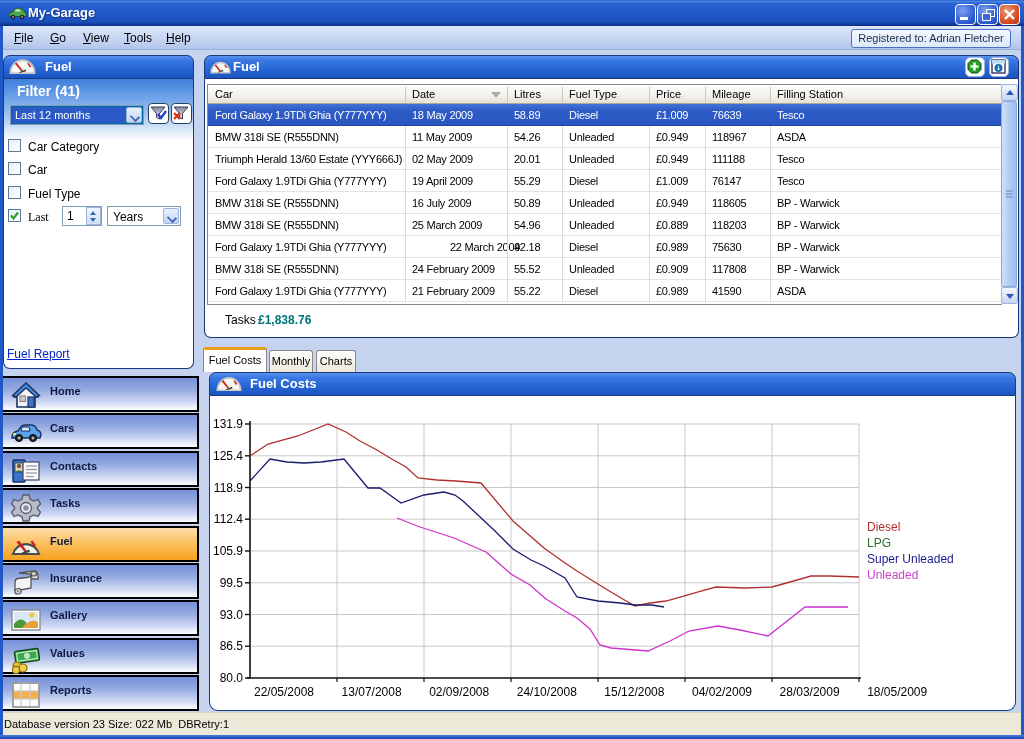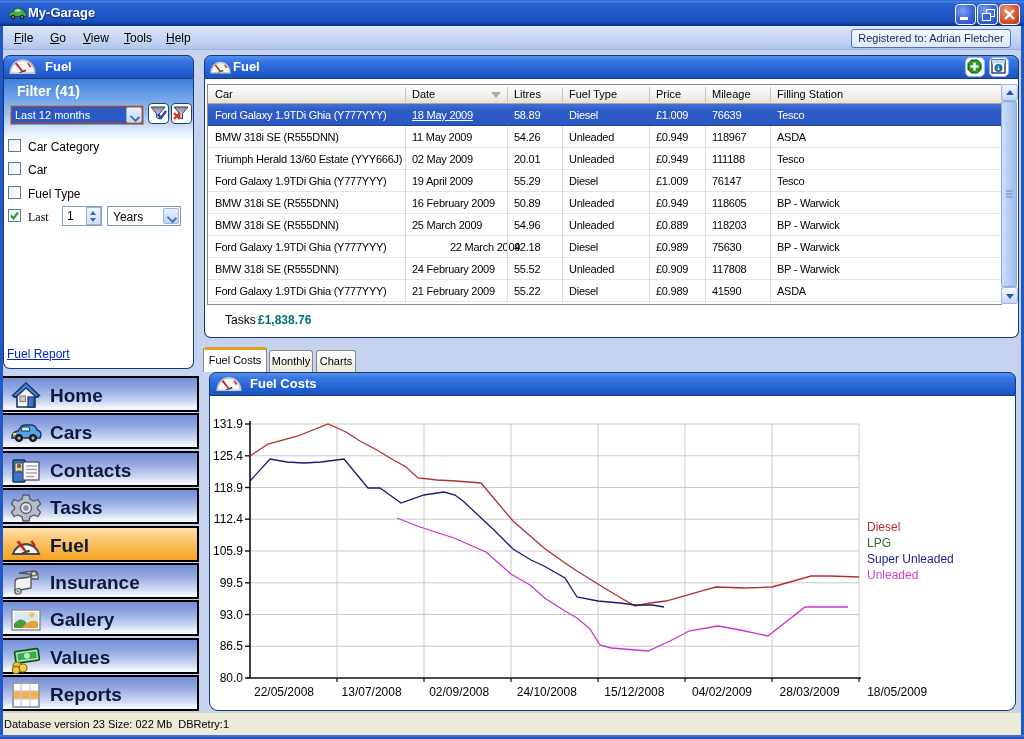--- a/index.html
+++ b/index.html
@@ -17,35 +17,35 @@
 .menu{left:0;top:26px;width:1024px;height:24px;background:linear-gradient(180deg,#dde7f8 0%,#bccdf0 80%,#b0c2ea 100%);border-bottom:1px solid #9ab0dc;box-sizing:border-box;}
 .menu span{position:absolute;top:5px;font-size:12px;color:#000;}
 .reg{position:absolute;left:851px;top:29px;width:158px;height:17px;border:1px solid #4a72c0;border-radius:3px;background:linear-gradient(180deg,#f4f8fe,#dce8fa);font-size:11px;color:#1a2a4a;text-align:center;line-height:17px;}
 
 .panelhead{position:absolute;height:24px;background:linear-gradient(180deg,#5a92ec 0%,#3a78e4 20%,#2260d0 70%,#1c54c0 100%);border-radius:7px 7px 0 0;border:1px solid #16387c;border-bottom:1px solid #16387c;box-sizing:border-box;}
 .panelhead .pt{position:absolute;top:3px;color:#fff;font-weight:bold;font-size:13px;}
 .pbody{position:absolute;background:#fff;border:1px solid #16387c;border-top:none;box-sizing:border-box;}
 
 .filterband{position:absolute;left:4px;top:79px;width:189px;height:62px;background:linear-gradient(180deg,#4080dc 0%,#5a94e4 18%,#9cc0f0 55%,#e2ecfa 85%,#fff 100%);}
 .filtertxt{position:absolute;left:17px;top:83px;color:#fff;font-weight:bold;font-size:14px;}
-.combo{position:absolute;left:10px;top:105px;width:134px;height:20px;background:#c2410c;border:1px solid #7f9db9;box-sizing:border-box;}
+.combo{position:absolute;left:10px;top:105px;width:134px;height:20px;background:#0369a1;border:1px solid #7f9db9;box-sizing:border-box;}
 .combo .sel{position:absolute;left:1px;top:1px;right:17px;bottom:1px;background:#2b5ac6;color:#fff;font-size:11px;padding:2px 0 0 3px;}
 .combo .btn{position:absolute;right:1px;top:1px;width:16px;bottom:1px;background:linear-gradient(180deg,#e8f0fc,#c0d4f4);border:1px solid #9ab4dc;box-sizing:border-box;border-radius:2px;}
 .chev{position:absolute;left:4px;top:5px;width:6px;height:6px;border-right:2px solid #3a66b0;border-bottom:2px solid #3a66b0;transform:rotate(45deg) scale(1,.8);}
 .fbtn{position:absolute;top:103px;width:21px;height:21px;border:1.5px solid #28445c;border-radius:4px;background:#fff;box-sizing:border-box;}
 .cb{position:absolute;width:13px;height:13px;border:1px solid #5a7a9a;background:linear-gradient(135deg,#e8eef4,#fff);box-sizing:border-box;}
 .cblabel{position:absolute;font-size:12px;color:#000;}
 .spin{position:absolute;left:62px;top:206px;width:40px;height:20px;border:1px solid #7f9db9;background:#fff;box-sizing:border-box;font-size:12px;padding:2px 0 0 4px;}
 .spinbtn{position:absolute;left:86px;top:207px;width:15px;height:18px;background:linear-gradient(180deg,#f0f5fd,#cfdef6);border:1px solid #9ab4dc;box-sizing:border-box;}
 .combo2{position:absolute;left:107px;top:206px;width:74px;height:20px;border:1px solid #7f9db9;background:#fff;box-sizing:border-box;font-size:12px;}
 .link{position:absolute;left:7px;top:347px;color:#0026cb;font-size:12px;text-decoration:underline;}
 
 .nav{position:absolute;left:1px;width:198px;height:36px;border:2px solid #000;box-sizing:border-box;background:linear-gradient(180deg,#7690d8 0%,#93a9e1 35%,#c9d4f1 72%,#f3f6fd 94%,#f8fafe 100%);}
 .nav.orange{background:linear-gradient(180deg,#fddfae 0%,#fbc264 45%,#f6a21f 100%);}
-.nav .nt{position:absolute;left:47px;top:7px;font-weight:bold;font-size:19px;color:#0c1a40;}
+.nav .nt{position:absolute;left:47px;top:7px;font-weight:bold;font-size:11px;color:#0c1a40;}
 .nav svg{position:absolute;left:7px;top:2px;}
 
 .thead{position:absolute;height:19px;background:linear-gradient(180deg,#fdfdfd 0%,#f2f1ec 60%,#e4e2d6 100%);border-bottom:1px solid #aca899;box-sizing:border-box;font-size:11px;color:#000;}
 .thcell{position:absolute;top:3px;}
 .tsep{position:absolute;top:2px;width:1px;height:15px;background:#c9c7ba;}
 .trow{position:absolute;height:22px;font-size:11px;letter-spacing:-0.25px;color:#000;box-sizing:border-box;border-bottom:1px solid #e4e4e4;background:#fff;}
 .trow.sel{background:linear-gradient(180deg,#4272d4 0%,#2e5cc8 30%,#2a56c0 100%);color:#fff;border-bottom:1px solid #1e46a0;}
 .tcell{position:absolute;top:5px;white-space:nowrap;overflow:hidden;}
 .vline{position:absolute;width:1px;background:#dadada;}
 
@@ -301,21 +301,21 @@
 <div class="tsep" style="left:197px;"></div>
 <div class="tsep" style="left:299px;"></div>
 <div class="tsep" style="left:354px;"></div>
 <div class="tsep" style="left:441px;"></div>
 <div class="tsep" style="left:497px;"></div>
 <div class="tsep" style="left:562px;"></div>
 <div style="position:absolute;left:283px;top:7px;width:0;height:0;border-left:5px solid transparent;border-right:5px solid transparent;border-top:6px solid #b0aca0;"></div>
 </div>
 <div class="trow sel" style="left:0;top:19px;width:793px;position:absolute;">
 <div class="tcell" style="left:7px;width:193px;">Ford Galaxy 1.9TDi Ghia (Y777YYY)</div>
-<div class="tcell" style="left:204px;width:98px;text-decoration:underline;">18 May 2009</div>
+<div class="tcell" style="left:204px;width:98px;">18 May 2009</div>
 <div class="tcell" style="left:306px;width:51px;">58.89</div>
 <div class="tcell" style="left:361px;width:83px;">Diesel</div>
 <div class="tcell" style="left:448px;width:52px;">£1.009</div>
 <div class="tcell" style="left:504px;width:61px;">76639</div>
 <div class="tcell" style="left:569px;width:220px;">Tesco</div>
 </div>
 <div class="trow" style="left:0;top:41px;width:793px;position:absolute;">
 <div class="tcell" style="left:7px;width:193px;">BMW 318i SE (R555DNN)</div>
 <div class="tcell" style="left:204px;width:98px;">11 May 2009</div>
 <div class="tcell" style="left:306px;width:51px;">54.26</div>
@@ -355,21 +355,21 @@
 <div class="tcell" style="left:569px;width:220px;">Tesco</div>
 <div class="vline" style="left:197px;top:0;height:22px;"></div>
 <div class="vline" style="left:299px;top:0;height:22px;"></div>
 <div class="vline" style="left:354px;top:0;height:22px;"></div>
 <div class="vline" style="left:441px;top:0;height:22px;"></div>
 <div class="vline" style="left:497px;top:0;height:22px;"></div>
 <div class="vline" style="left:562px;top:0;height:22px;"></div>
 </div>
 <div class="trow" style="left:0;top:107px;width:793px;position:absolute;">
 <div class="tcell" style="left:7px;width:193px;">BMW 318i SE (R555DNN)</div>
-<div class="tcell" style="left:204px;width:98px;">16 February 2009</div>
+<div class="tcell" style="left:204px;width:98px;">16 July 2009</div>
 <div class="tcell" style="left:306px;width:51px;">50.89</div>
 <div class="tcell" style="left:361px;width:83px;">Unleaded</div>
 <div class="tcell" style="left:448px;width:52px;">£0.949</div>
 <div class="tcell" style="left:504px;width:61px;">118605</div>
 <div class="tcell" style="left:569px;width:220px;">BP - Warwick</div>
 <div class="vline" style="left:197px;top:0;height:22px;"></div>
 <div class="vline" style="left:299px;top:0;height:22px;"></div>
 <div class="vline" style="left:354px;top:0;height:22px;"></div>
 <div class="vline" style="left:441px;top:0;height:22px;"></div>
 <div class="vline" style="left:497px;top:0;height:22px;"></div>

